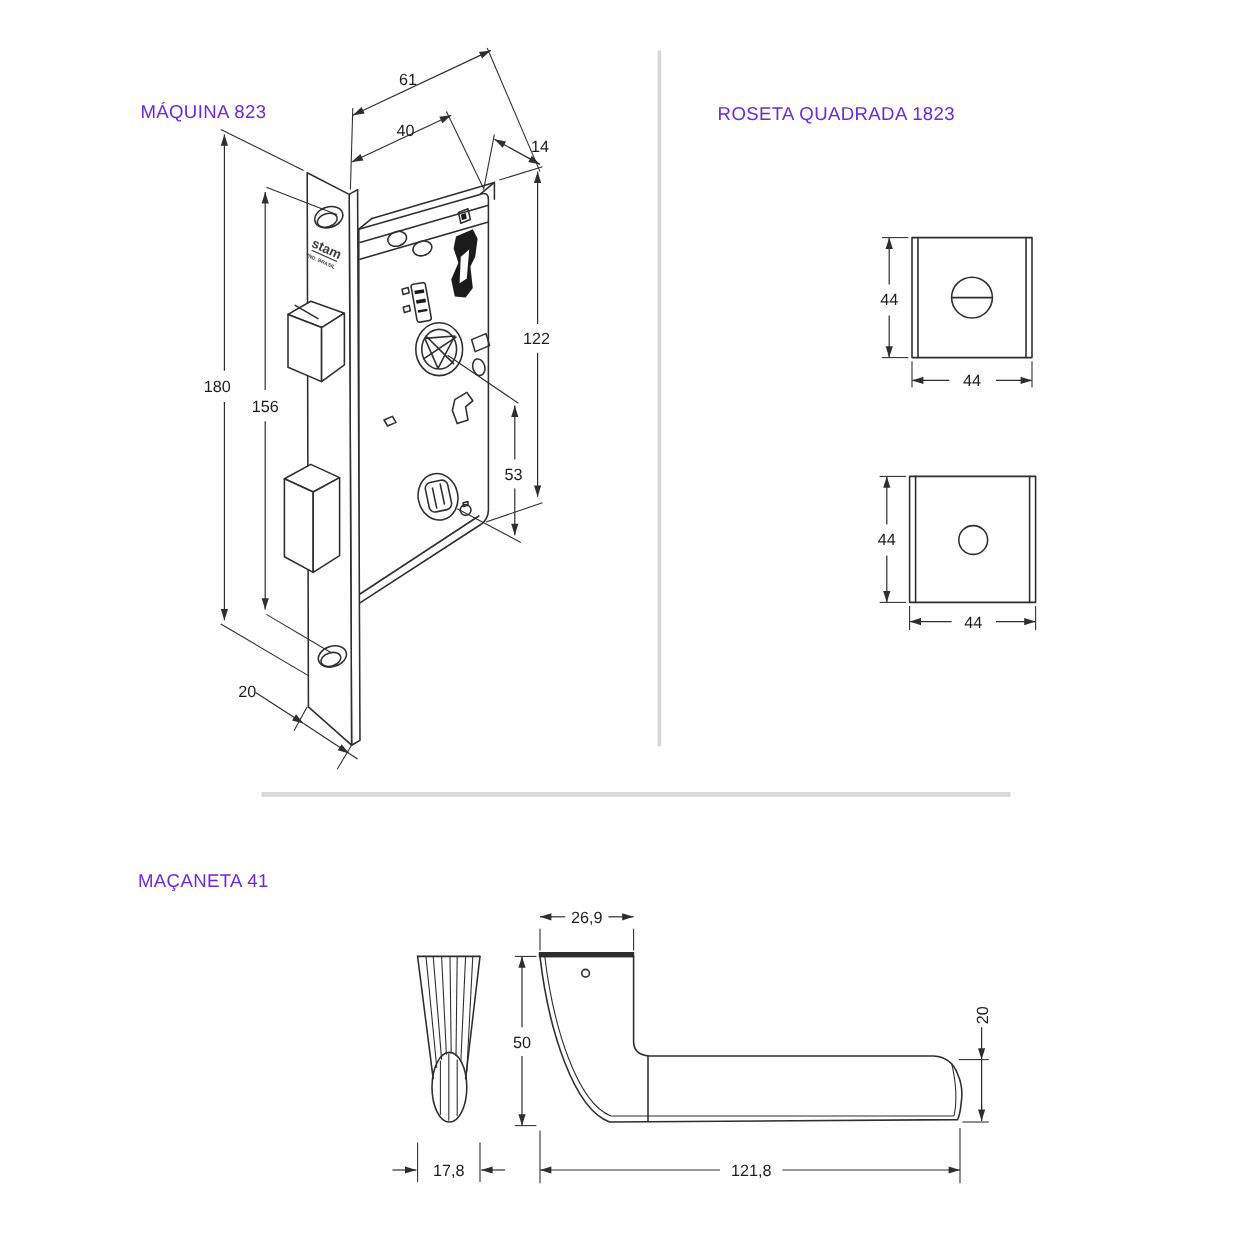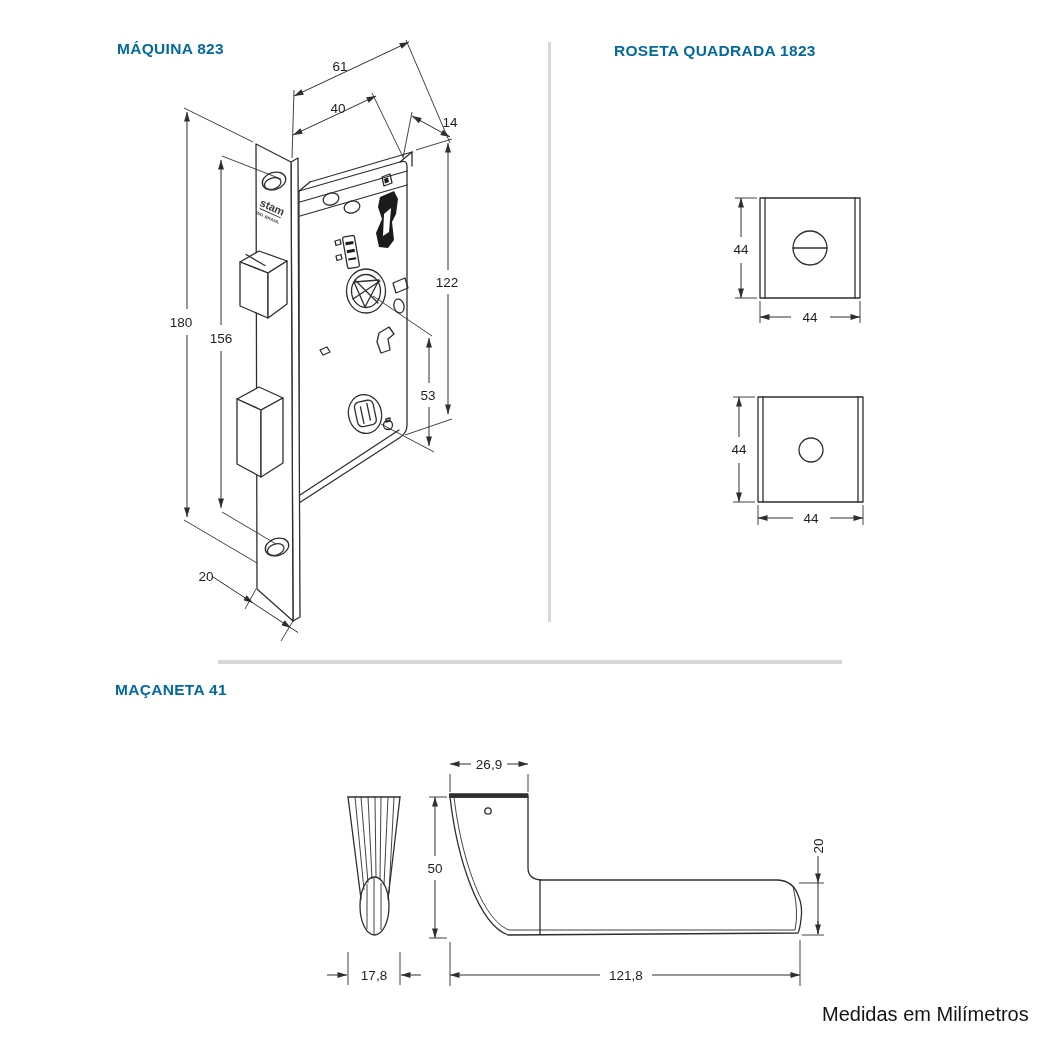--- a/index.html
+++ b/index.html
@@ -1,20 +1,20 @@
 <!DOCTYPE html>
 <html><head>
 <meta charset="utf-8">
 <style>
   html,body{margin:0;padding:0;background:#fff;}
   #canvas{position:relative;width:1050px;height:1050px;background:#fff;overflow:hidden;
           font-family:"Liberation Sans", sans-serif;}
-  .title{position:absolute;font-weight:bold;font-size:15.5px;letter-spacing:.3px;color:#0369a1;white-space:nowrap;}
+  .title{position:absolute;font-weight:normal;font-size:15.5px;letter-spacing:.3px;color:#6d28d9;white-space:nowrap;margin-top:45px;}
   #title-machine{left:117px;top:40px;}
-  #title-roseta{left:614px;top:42px;}
+  #title-roseta{left:598px;top:42px;}
   #title-handle{left:115px;top:681px;}
   #note{position:absolute;left:822px;top:1003px;font-size:20px;color:#141414;white-space:nowrap;}
   .divider{position:absolute;background:#d8d8d8;}
   #divider-v{left:548px;top:42px;width:3px;height:580px;}
   #divider-h{left:218px;top:660px;width:624px;height:4px;}
   svg{position:absolute;left:0;top:0;}
   .ln{stroke:#2e2e2e;stroke-width:1.3;fill:none;stroke-linejoin:round;stroke-linecap:round;}
   .lnf{stroke:#2e2e2e;stroke-width:1.3;fill:#fff;stroke-linejoin:round;}
   .dk{fill:#1b1b1b;stroke:none;}
   .dim{stroke:#2e2e2e;stroke-width:1;fill:none;}
@@ -23,21 +23,20 @@
   .logo-t{font-family:"Liberation Sans",sans-serif;font-weight:bold;fill:#3c3c3c;text-anchor:middle;}
 </style>
 </head>
 <body>
 
 <div id="canvas">
 
   <div class="title" id="title-machine">MÁQUINA 823</div>
   <div class="title" id="title-roseta">ROSETA QUADRADA 1823</div>
   <div class="title" id="title-handle">MAÇANETA 41</div>
-  <div id="note">Medidas em Milímetros</div>
 
   <div class="divider" id="divider-v"></div>
   <div class="divider" id="divider-h"></div>
 
   <svg width="1050" height="1050" viewBox="0 0 1050 1050">
     <defs>
       <marker id="mE" markerUnits="userSpaceOnUse" markerWidth="12" markerHeight="8" refX="10" refY="3.5" orient="auto">
         <path d="M0.5,0.5 L10,3.5 L0.5,6.5 Z" fill="#2e2e2e"></path>
       </marker>
       <marker id="mS" markerUnits="userSpaceOnUse" markerWidth="12" markerHeight="8" refX="0.5" refY="3.5" orient="auto">

